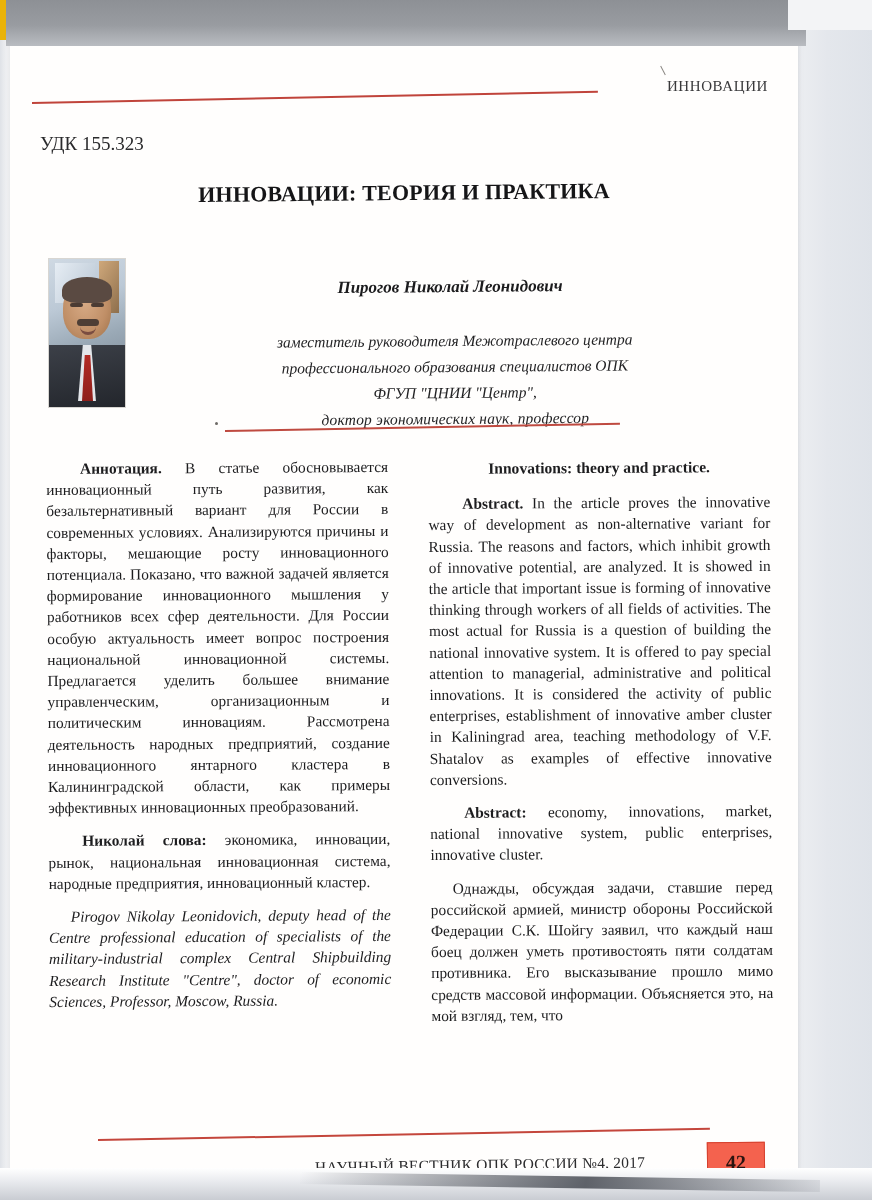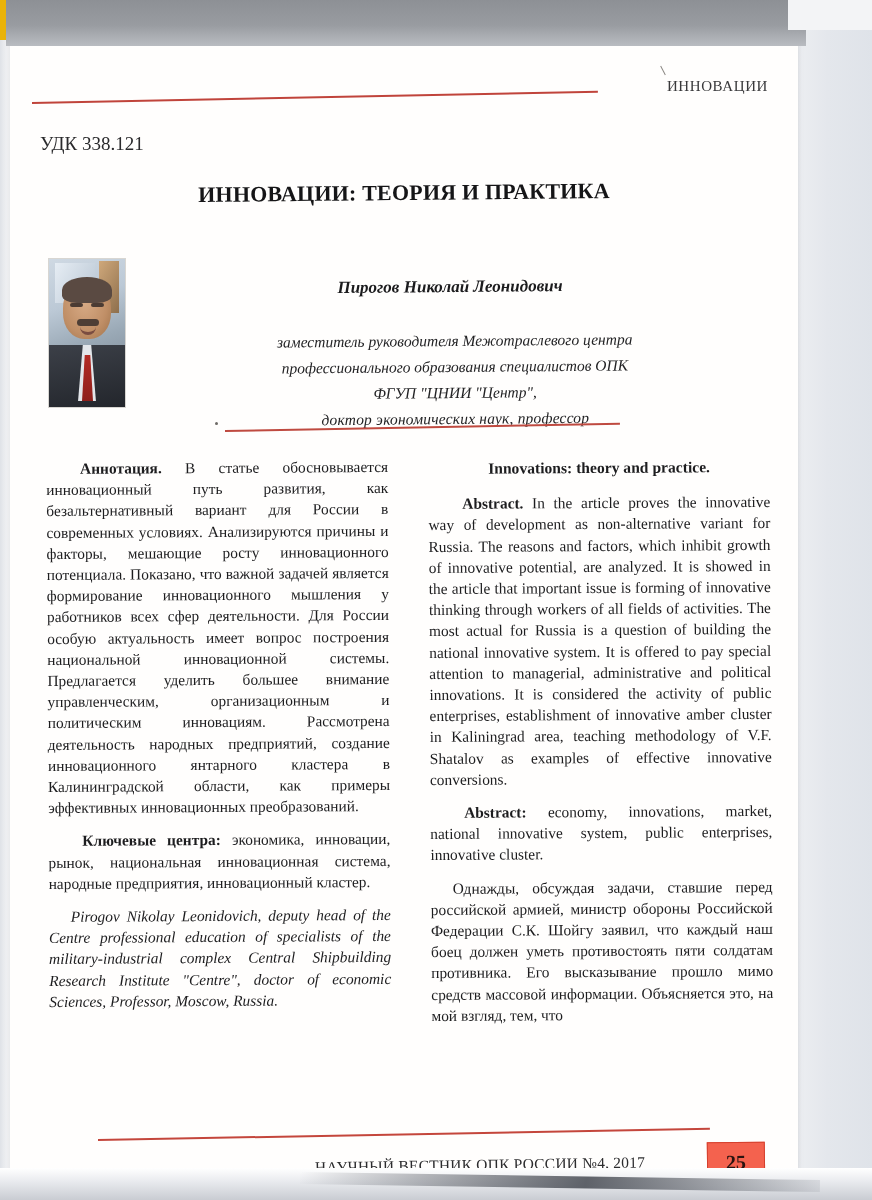--- a/index.html
+++ b/index.html
@@ -318,21 +318,21 @@
 
   <div class="bg-right"></div>
   <div class="bg-leftedge"></div>
 
   <div class="page">
 
     <div class="runhead">ИННОВАЦИИ</div>
     <div class="rule-top"></div>
     <div class="tick-top"></div>
 
-    <div class="udk">УДК 338.121</div>
+    <div class="udk">УДК 155.323</div>
 
     <div class="title">ИННОВАЦИИ: ТЕОРИЯ И ПРАКТИКА</div>
 
     <div class="photo">
       <div class="sky"></div>
       <div class="win"></div>
       <div class="win2"></div>
       <div class="suit"></div>
       <div class="shirt"></div>
       <div class="tie"></div>
@@ -353,40 +353,40 @@
       <div class="l4">доктор экономических наук, профессор</div>
     </div>
     <div class="dot-mark" style="top:392px;left:205px;"></div>
     <div class="rule-author"></div>
 
     <div class="cols">
 
       <div class="col col-left">
         <p><b>Аннотация.</b> <span>В статье обосновывается инновационный путь развития, как безальтернативный вариант для России в современных условиях. Анализируются причины и факторы, мешающие росту инновационного потенциала. Показано, что важной задачей является формирование инновационного мышления у работников всех сфер деятельности. Для России особую актуальность имеет вопрос построения национальной инновационной системы. Предлагается уделить большее внимание управленческим, организационным и политическим инновациям. Рассмотрена деятельность народных предприятий, создание инновационного янтарного кластера в Калининградской области, как примеры эффективных инновационных преобразований.</span></p>
 
-        <p><b>Ключевые центра:</b> <span>экономика, инновации, рынок, национальная инновационная система, народные предприятия, инновационный кластер.</span></p>
+        <p><b>Николай слова:</b> <span>экономика, инновации, рынок, национальная инновационная система, народные предприятия, инновационный кластер.</span></p>
 
         <p class="ital">Pirogov Nikolay Leonidovich, deputy head of the Centre professional education of specialists of the military-industrial complex Central Shipbuilding Research Institute "Centre", doctor of economic Sciences, Professor, Moscow, Russia.</p>
       </div>
 
       <div class="col col-right">
         <p class="en-title">Innovations: theory and practice.</p>
 
         <p><b>Abstract.</b> <span>In the article proves the innovative way of development as non-alternative variant for Russia. The reasons and factors, which inhibit growth of innovative potential, are analyzed. It is showed in the article that important issue is forming of innovative thinking through workers of all fields of activities. The most actual for Russia is a question of building the national innovative system. It is offered to pay special attention to managerial, administrative and political innovations. It is considered the activity of public enterprises, establishment of innovative amber cluster in Kaliningrad area, teaching methodology of V.F. Shatalov as examples of effective innovative conversions.</span></p>
 
         <p><b>Abstract:</b> <span>economy, innovations, market, national innovative system, public enterprises, innovative cluster.</span></p>
 
         <p>Однажды, обсуждая задачи, ставшие перед российской армией, министр обороны Российской Федерации С.К. Шойгу заявил, что каждый наш боец должен уметь противостоять пяти солдатам противника. Его высказывание прошло мимо средств массовой информации. Объясняется это, на мой взгляд, тем, что</p>
       </div>
     </div>
 
     <div class="rule-bottom"></div>
     <div class="footer-text">НАУЧНЫЙ ВЕСТНИК ОПК РОССИИ №4, 2017</div>
     <div class="pagebox">
-      <span>25</span>
+      <span>42</span>
     </div>
 
   </div>
 
   <div class="bg-topbar"></div>
   <div class="bg-topbar-right"></div>
   <div class="bg-bottomedge"></div>
   <div class="bg-bottom-shadow"></div>
 
 </div>

